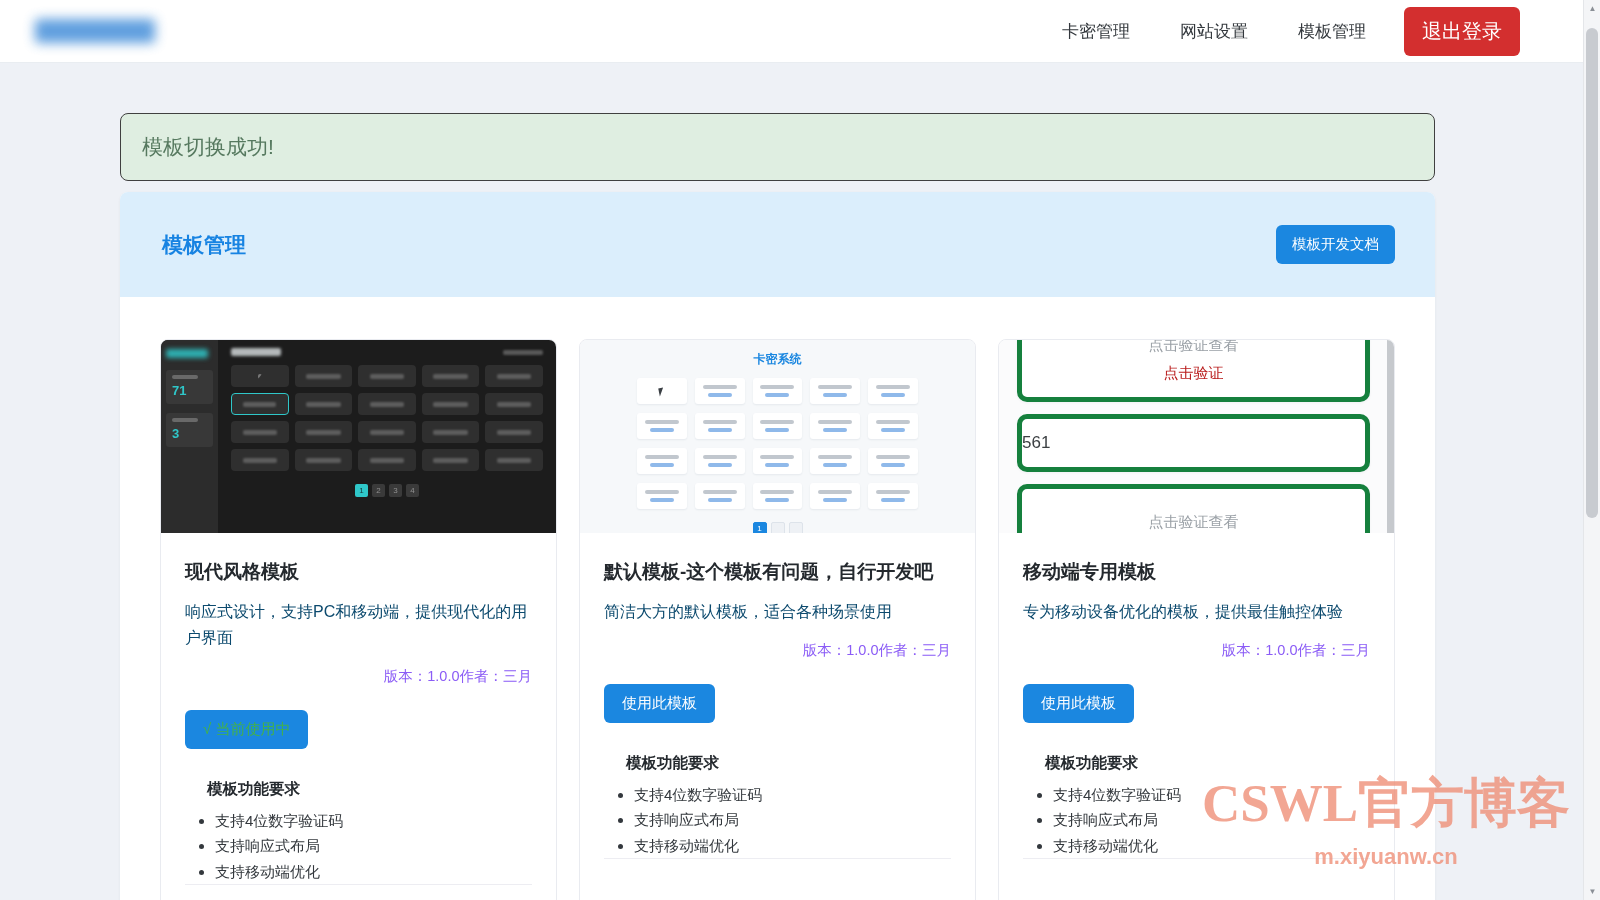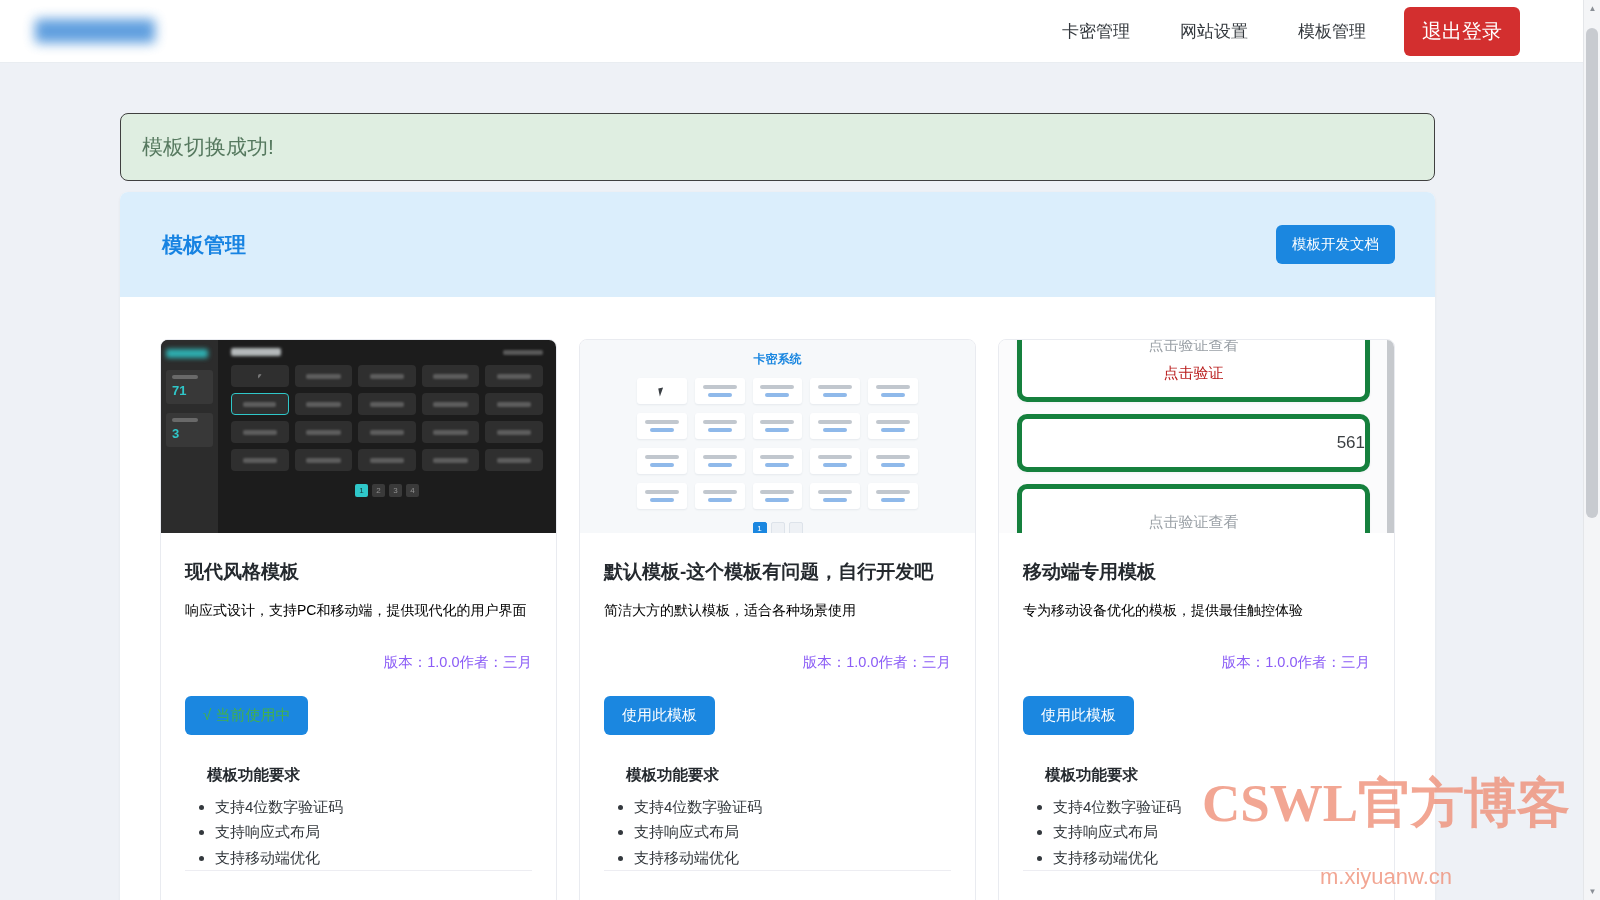--- a/index.html
+++ b/index.html
@@ -41,21 +41,21 @@
   .docs-btn { background:#1b87e0; color:#fff; border:none; font-size:14.5px;
               padding:10px 16px; border-radius:6px; cursor:pointer; margin-right:16px; }
   .panel-body { padding:42px 40px 0 40px; background:#fff; }
 
   
   .tgrid { display:grid; grid-template-columns:repeat(3,1fr); gap:22px; align-items:stretch; }
   .tcard { background:#fff; border:1px solid #e9ebf0; border-radius:8px;
            display:flex; flex-direction:column; overflow:hidden; }
   .tbody { padding:26px 24px 0 24px; display:flex; flex-direction:column; }
   .tname { font-size:19px; font-weight:bold; color:#24292e; margin-bottom:14px; }
-  .tdesc { font-size:14px; color:#000000; line-height:1.62; margin-bottom:31px; }
+  .tdesc { font-size:16px; color:#0c4a6e; line-height:1.62; margin-bottom:16px; }
   .tmeta { display:flex; justify-content:flex-end; font-size:14.5px; color:#8b5cf6;
            margin-bottom:24px; }
   .use-btn { align-self:flex-start; background:#1b87e0; color:#fff; border:none;
              font-size:15px; padding:10px 18px; border-radius:6px; cursor:pointer; }
   .use-btn.current { color:#43b04c; }
   .features { margin-top:30px; }
   .ftitle { font-size:15.5px; font-weight:bold; color:#24292e; margin-left:22px; margin-bottom:8px; }
   .features ul { list-style:disc; padding-left:30px; }
   .features li { font-size:15px; color:#33383d; line-height:1.7; }
   .tfoot { margin-top:auto; border-top:1px solid #ededf2; height:42px; }
@@ -112,31 +112,31 @@
 
   
   .pv3 { background:#fbfbfc; }
   .pv3-inner { margin:-28px 24px 0 18px; display:flex; flex-direction:column; gap:12px; }
   .pv3-card { background:#fff; border:5px solid #15803d; border-radius:10px;
               box-shadow:0 1px 3px rgba(40,60,90,.05); text-align:center; }
   .pv3-a { height:90px; display:flex; flex-direction:column; justify-content:flex-end;
            padding-bottom:14px; gap:9px; }
   .pv3-gray { font-size:15px; color:#9aa0a6; }
   .pv3-link { font-size:15px; color:#b91c1c; cursor:pointer; }
-  .pv3-b { height:58px; display:flex; align-items:center; justify-content:flex-end; }
+  .pv3-b { height:58px; display:flex; align-items:center; justify-content:flex-start; }
   .pv3-code { font-size:17px; color:#3c4043; }
   .pv3-c { height:86px; padding-top:24px; }
   .pv3-scroll { position:absolute; top:0; right:0; width:7px; height:100%; background:#c6c9cd; }
 
   
   .watermark { position:absolute; left:1196px; top:768px; width:380px; z-index:50;
                pointer-events:none; text-align:center; }
   .wm-title { font-family:"Liberation Serif", serif; font-weight:bold; font-size:53px;
               white-space:nowrap; opacity:.8; }
-  .wm-url { font-size:22px; font-weight:normal; opacity:.8; margin-top:24px; }
+  .wm-url { font-size:22px; font-weight:bold; opacity:.8; margin-top:4px; }
 </style>
 </head>
 <body>
 
 <div id="app">
 
   <div class="navbar">
     <div class="logo-censored"></div>
     <div class="nav-right">
       <a class="nav-link">卡密管理</a>

